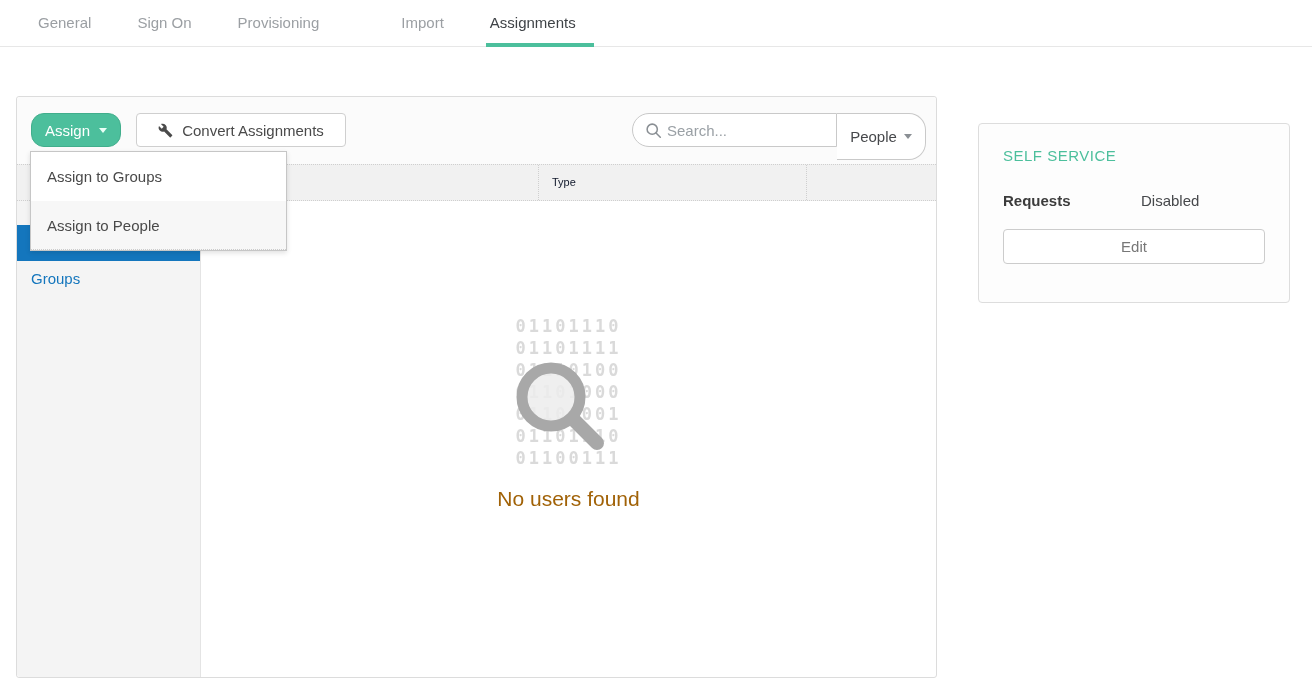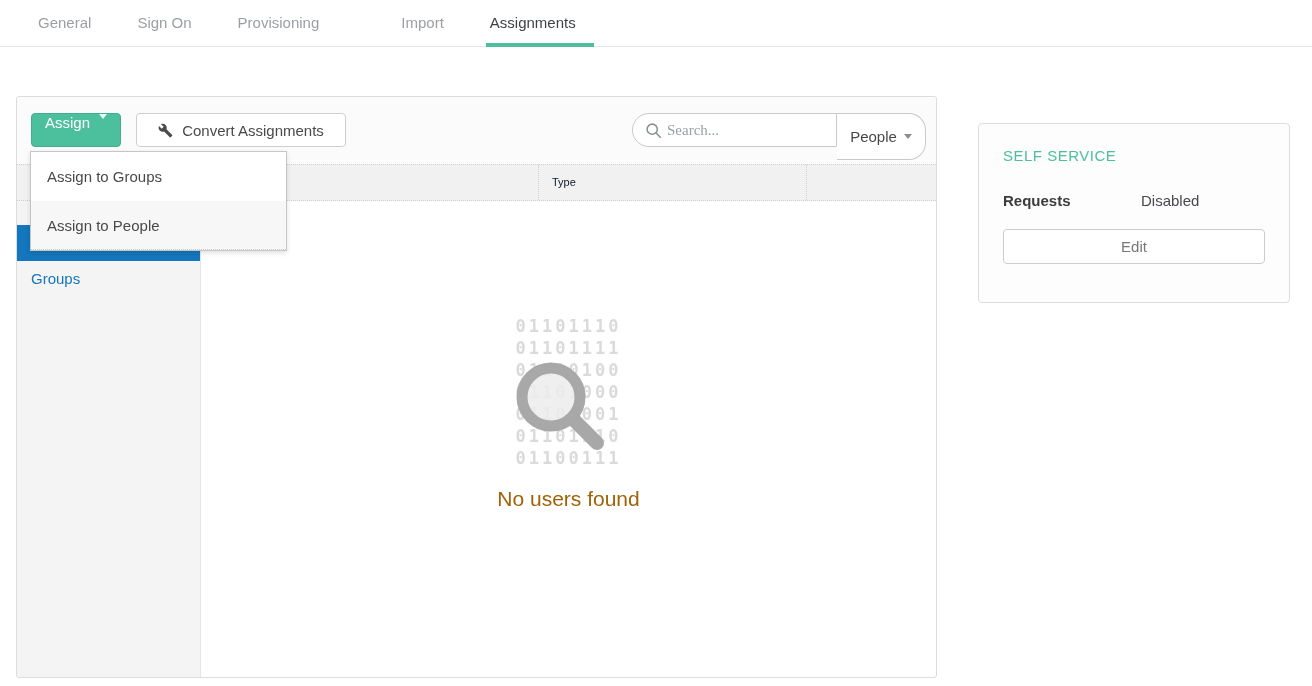--- a/index.html
+++ b/index.html
@@ -16,37 +16,37 @@
   .tab .underline { position:absolute; left:-2px; right:-16px; bottom:-1px;
                     height:4px; background:#4cbf9c; }
 
   
   .main-box { position:absolute; left:16px; top:96px; width:921px; height:582px;
               background:#fff; border:1px solid #dcdcdc; border-radius:3px; }
   .toolbar { position:absolute; left:0; top:0; right:0; height:67px;
              background:#fbfbfb; border-radius:3px 3px 0 0; }
 
   .assign-btn { position:absolute; left:14px; top:16px; height:34px;
-                display:inline-flex; padding:0 13px;
-                background:#4cbf9c; border:1px solid #41ae8c; border-radius:4px;
+                display:inline-flex; align-items:center; padding:0 13px;
+                background:#4cbf9c; border:1px solid #41ae8c; border-radius:13px;
                 color:#fff; font-size:15px; cursor:pointer; }
   .caret-white { width:0; height:0; border-left:4px solid transparent;
                  border-right:4px solid transparent; border-top:5px solid #eafff7;
                  margin-left:9px; }
   .convert-btn { position:absolute; left:119px; top:16px; width:210px; height:34px;
                  display:inline-flex; align-items:center; justify-content:center; gap:9px;
                  background:#fff; border:1px solid #cfcfcf; border-radius:4px;
                  color:#4a4a4a; font-size:15px; cursor:pointer; }
 
   .search-wrap { position:absolute; right:10px; top:16px; height:34px; display:flex; }
   .search-box { position:relative; width:205px; height:34px; background:#fff;
                 border:1px solid #c9c9c9; border-radius:17px 0 0 17px; }
   .search-box input { position:absolute; left:34px; top:1px; width:162px; height:30px;
                       border:none; outline:none; background:transparent;
-                      font-size:15px; color:#444; font-family:Liberation Serif, serif; }
+                      font-size:15px; color:#444; font-family:Liberation Sans, sans-serif; }
   .search-box input::placeholder { color:#9aa0a5; }
   .search-icon { position:absolute; left:12px; top:8px; }
   .filter-box { width:89px; height:47px; background:#fff; border:1px solid #c9c9c9;
                 border-left:none; border-radius:0 17px 17px 0; display:flex;
                 align-items:center; justify-content:center; gap:7px;
                 font-size:15px; color:#46484b; cursor:pointer; }
   .caret-gray { width:0; height:0; border-left:4px solid transparent;
                 border-right:4px solid transparent; border-top:5px solid #8a8f94; }
 
   

